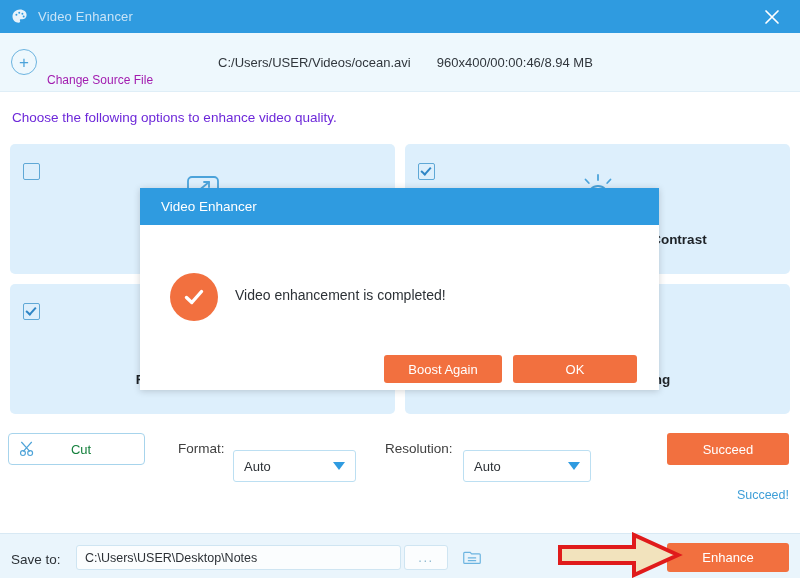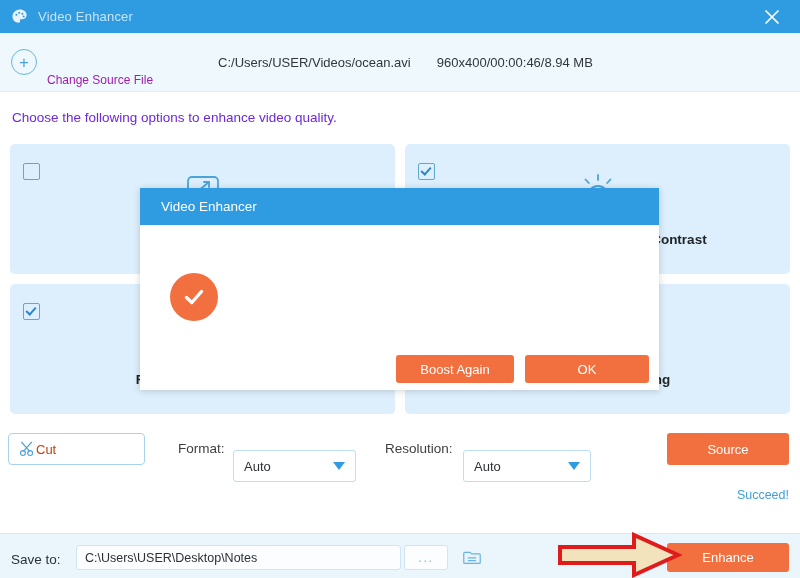--- a/index.html
+++ b/index.html
@@ -155,23 +155,23 @@
     border: 1px solid #a7d4ec;
     border-radius: 4px;
     background: #ffffff;
     display: flex; align-items: center;
     cursor: pointer;
     box-sizing: border-box;
   }
   .cut-btn .scissors { margin-left: 9px; display:flex; }
   .cut-btn .lbl {
     flex: 1;
-    text-align: left;
-    font-size: 13px;
-    color: #c2410c;
+    text-align: center;
+    font-size: 13px;
+    color: #15803d;
     margin-right: 18px;
   }
   .fld-label {
     position: absolute;
     font-size: 13.5px;
     color: #404040;
     top: 8px;
   }
   .lbl-format { left: 178px; }
   .lbl-resolution { left: 385px; }
@@ -332,21 +332,21 @@
     left: 95px; top: 62px;
     font-size: 14px;
     color: #2c3136;
   }
   .modal-btns {
     position: absolute;
     left: 0; right: 0;
     top: 130px;
     display: flex;
     justify-content: flex-end;
-    padding-right: 10px;
+    padding-right: 22px;
   }
   .mbtn {
     height: 28px;
     background: #f2703f;
     border-radius: 3px;
     color: #ffffff;
     font-size: 13px;
     display: flex; align-items: center; justify-content: center;
     cursor: pointer;
   }
@@ -455,21 +455,21 @@
     <span class="val">Auto</span>
     <span class="caret"></span>
   </div>
 
   <div class="fld-label lbl-resolution">Resolution:</div>
   <div class="sel sel-resolution">
     <span class="val">Auto</span>
     <span class="caret"></span>
   </div>
 
-  <div class="preview-btn">Source</div>
+  <div class="preview-btn">Succeed</div>
 </div>
 
 <div class="succeed">Succeed!</div>
 
 <div class="bottombar">
   <div class="saveto-label">Save to:</div>
   <div class="saveto-input">
     <span class="pathtxt">C:\Users\USER\Desktop\Notes</span>
   </div>
   <div class="ellipsis-btn">...</div>
@@ -492,19 +492,20 @@
   <div class="modal">
     <div class="modal-title">
       <span>Video Enhancer</span>
     </div>
     <div class="modal-body">
       <div class="check-circle">
         <svg width="30" height="30" viewBox="0 0 30 30">
           <path d="M7.5 15.5 L12.8 20.5 L22.5 9.5" stroke="#ffffff" stroke-width="3.4" fill="none" stroke-linecap="round" stroke-linejoin="round"></path>
         </svg>
       </div>
+      <div class="modal-msg">Video enhancement is completed!</div>
       <div class="modal-btns">
         <div class="mbtn mbtn-boost">Boost Again</div>
         <div class="mbtn mbtn-ok">OK</div>
       </div>
     </div>
   </div>
 </div>
 
 </body></html>

